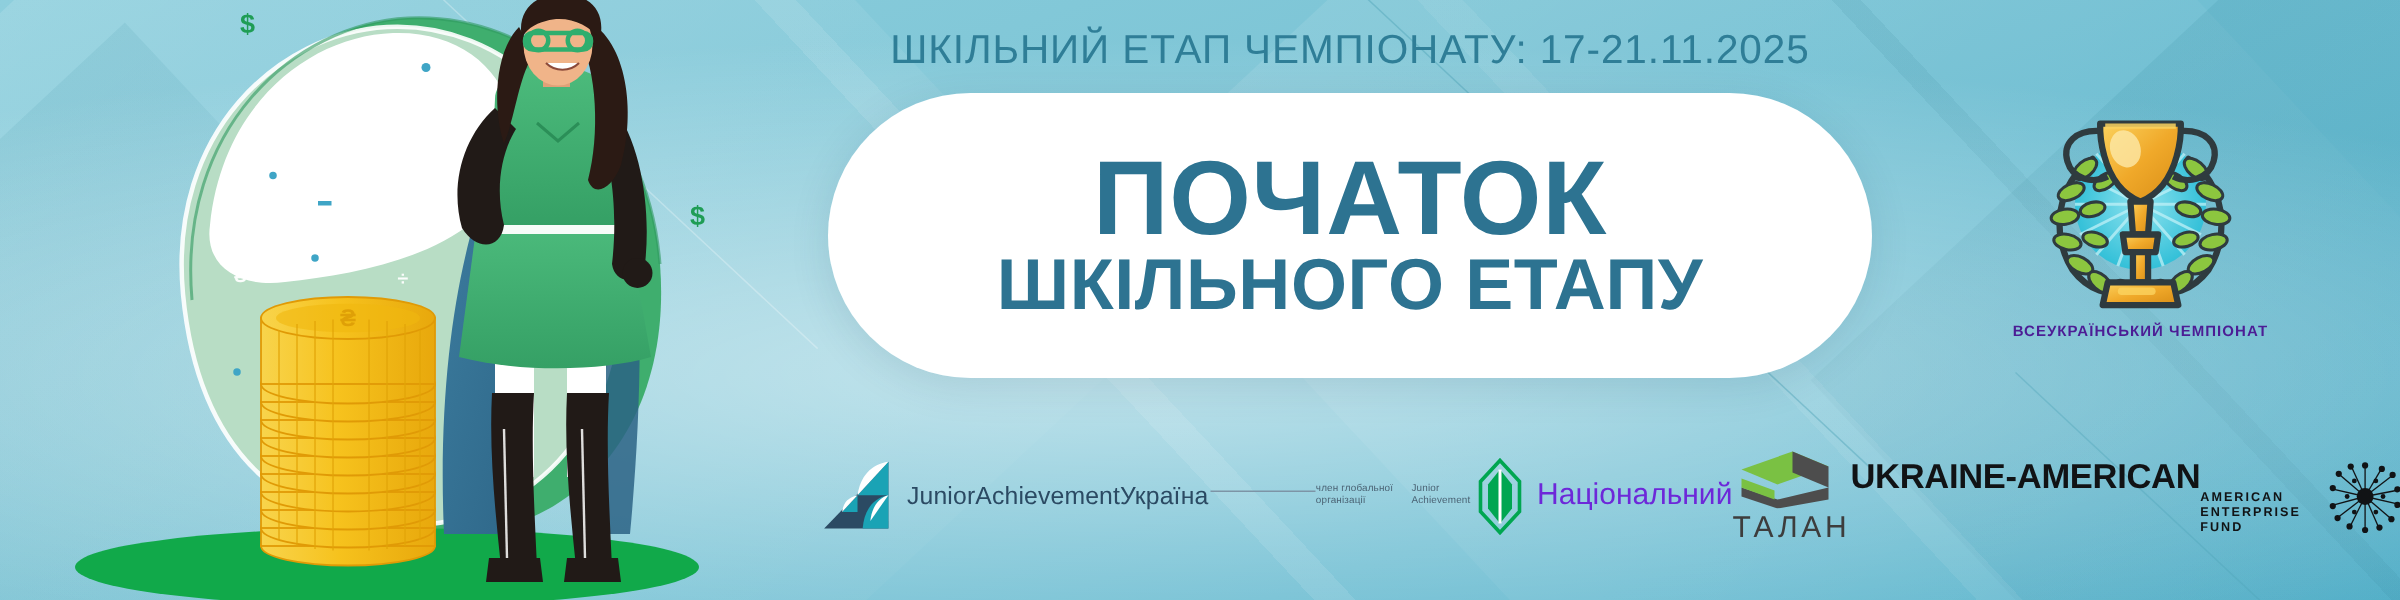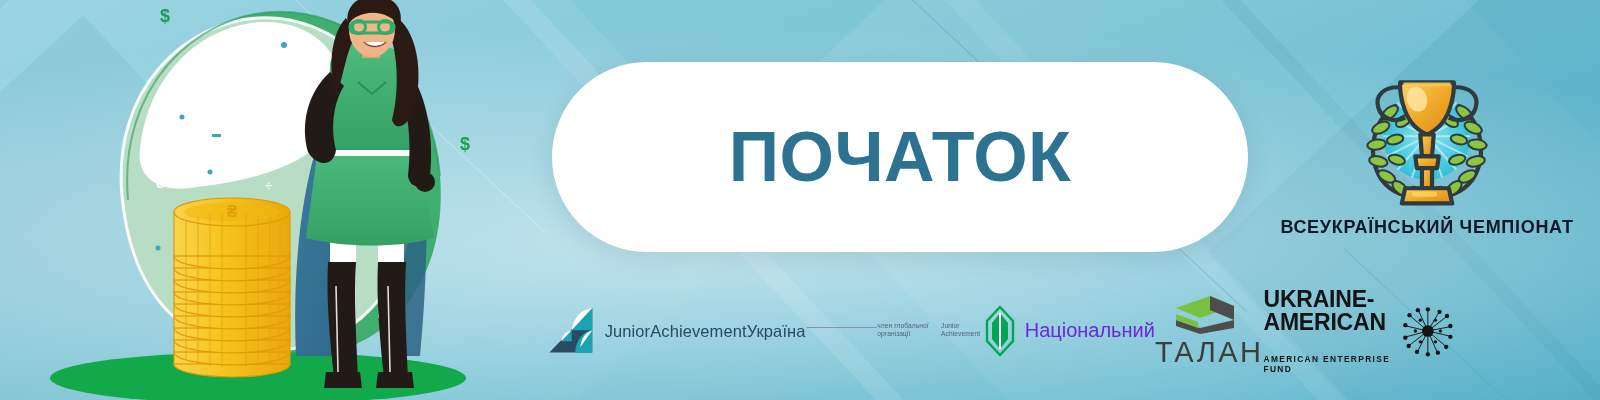--- a/index.html
+++ b/index.html
@@ -91,22 +91,22 @@
   }
 
   
   .champ{
     position:absolute; left:1262px; top:62px; width:330px; height:205px;
     display:flex; flex-direction:column; align-items:center;
   }
   .champ-mark{ width:168px; height:150px; }
   .champ-txt{
     margin-top:4px; text-align:center;
-    color:#0f172a; font-weight:700; letter-spacing:.7px;
-    line-height:1.28; font-size:18px;
+    color:#4c1d95; font-weight:700; letter-spacing:.7px;
+    line-height:1.28; font-size:10px;
     font-family:"Liberation Sans", sans-serif;
   }
 
   
   .sponsors{
     position:absolute; left:546px; top:284px; width:690px; height:94px;
     display:flex; align-items:center; justify-content:space-between;
   }
   .sp{ display:flex; align-items:center; }
 
@@ -124,26 +124,26 @@
   }
 
   .nbu{ gap:10px; }
   .nbu-txt{
     color:#6d28d9; font-size:20px; line-height:1.17; font-weight:400;
     font-family:Liberation Sans, sans-serif;
   }
 
   .talan{ flex-direction:column; align-items:center; gap:2px; }
   .talan-txt{
-    color:#3d3d3d; font-size:29px; letter-spacing:2.5px; font-weight:400;
+    color:#3d3d3d; font-size:20px; letter-spacing:2.5px; font-weight:400;
     font-family:"Liberation Sans", sans-serif;
   }
 
   .umaef{ gap:6px; }
-  .umaef-txt{ display:flex; flex-direction:column; }
+  .umaef-txt{ display:flex; }
   .umaef-name{
     color:#111315; font-size:23px; font-weight:700; line-height:1.02;
     letter-spacing:-.2px;
     font-family:"Liberation Sans", sans-serif;
   }
   .umaef-sub{
     color:#111315; font-size:8.4px; font-weight:700; letter-spacing:1.35px;
     margin-top:20px;
     font-family:"Liberation Sans", sans-serif;
   }
@@ -298,23 +298,25 @@
           <path d="M246 213 L246 367"></path>
             <path d="M258 214 L258 366"></path>
           <path d="M270 216 L270 364"></path>
             <path d="M280 220 L280 360"></path>
         </g>
         <text x="232" y="217" font-size="16" font-weight="700" fill="#dfa007" text-anchor="middle" font-family="Liberation Sans, sans-serif">₴</text>
       </g>
     </svg>
   </div>
 
+  <div class="kicker">ШКІЛЬНИЙ ЕТАП ЧЕМПІОНАТУ: 17-21.11.2025</div>
 
   <div class="pill">
     <div class="line1">ПОЧАТОК</div>
+    <div class="line2">ШКІЛЬНОГО ЕТАПУ</div>
   </div>
 
   <div class="champ">
     <svg class="champ-mark" viewBox="0 0 200 178">
       <defs>
         <radialGradient id="burst" cx="50%" cy="50%" r="50%">
           <stop offset="0" stop-color="#8fe3ef"></stop>
           <stop offset="1" stop-color="#33c0d8"></stop>
         </radialGradient>
         <linearGradient id="gold" x1="0" y1="0" x2="1" y2="1">

